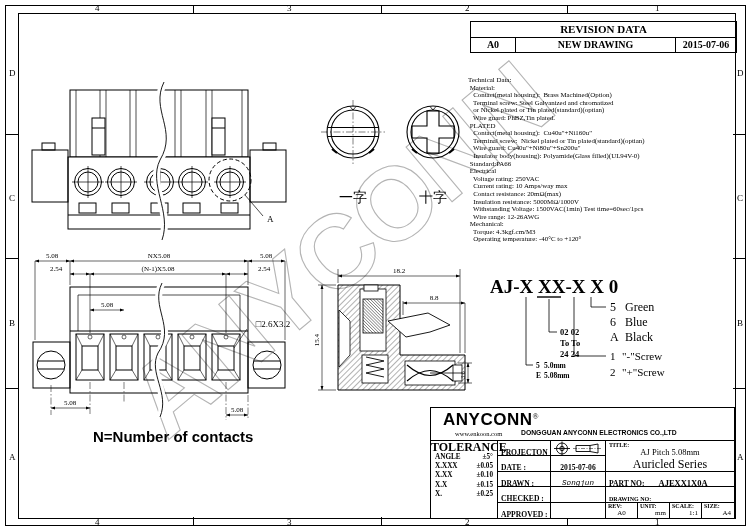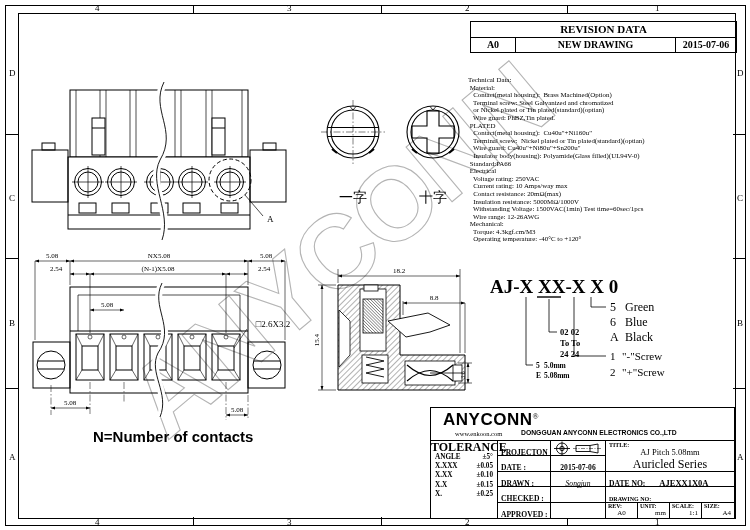--- a/index.html
+++ b/index.html
@@ -479,21 +479,21 @@
     </div>
     <div class="tb-cell bR bB" style="left:67px;top:48.4px;width:53px;height:15.4px;">
       <span class="lbl" style="padding-left:3px;line-height:15px;">DATE :</span>
     </div>
     <div class="tb-cell bR bB" style="left:120px;top:48.4px;width:55px;height:15.4px;text-align:center;">
       <span class="val" style="line-height:15px;font-weight:bold;">2015-07-06</span>
     </div>
     <div class="tb-cell bR bB" style="left:67px;top:63.8px;width:53px;height:15.4px;">
       <span class="lbl" style="padding-left:3px;line-height:15px;">DRAWN :</span>
     </div>
-    <div class="tb-cell bR bB" style="left:120px;top:63.8px;width:55px;height:15.4px;text-align:center;">
+    <div class="tb-cell bR bB" style="left:120px;top:63.8px;width:55px;height:15.4px;text-align:center;font-family:Liberation Mono, monospace;">
       <span class="val" style="line-height:15px;font-style:italic;">Songjun</span>
     </div>
     <div class="tb-cell bR bB" style="left:67px;top:79.2px;width:53px;height:15.4px;">
       <span class="lbl" style="padding-left:3px;line-height:15px;">CHECKED :</span>
     </div>
     <div class="tb-cell bR bB" style="left:120px;top:79.2px;width:55px;height:15.4px;text-align:center;">
       <span class="val"></span>
     </div>
     <div class="tb-cell bR" style="left:67px;top:94.6px;width:53px;height:15.4px;">
       <span class="lbl" style="padding-left:3px;line-height:15px;">APPROVED :</span>
@@ -501,21 +501,21 @@
     <div class="tb-cell bR" style="left:120px;top:94.6px;width:55px;height:15.4px;text-align:center;">
       <span class="val"></span>
     </div>
 
     <div class="tb-cell bB" style="left:175px;top:33px;width:128px;height:31px;">
       <div class="lbl-s" style="position:absolute;left:3px;top:1px;">TITLE:</div>
       <div style="text-align:center;font-size:8.5px;margin-top:6px;">AJ Pitch 5.08mm</div>
       <div style="text-align:center;font-size:12px;">Auricled Series</div>
     </div>
     <div class="tb-cell bB" style="left:175px;top:64px;width:128px;height:15.2px;">
-      <span class="lbl" style="padding-left:3px;line-height:15px;">DATE NO:</span>
+      <span class="lbl" style="padding-left:3px;line-height:15px;">PART NO:</span>
       <span style="font-size:8.5px;font-weight:bold;padding-left:10px;">AJEXX1X0A</span>
     </div>
     <div class="tb-cell bB" style="left:175px;top:79.2px;width:128px;height:15.4px;">
       <span class="lbl-s" style="padding-left:3px;line-height:15px;">DRAWING NO:</span>
     </div>
     <div class="tb-cell bR" style="left:175px;top:94.6px;width:32px;height:15.4px;">
       <div class="lbl-s" style="padding-left:2px;">REV:</div>
       <div style="font-size:7px;text-align:center;">A0</div>
     </div>
     <div class="tb-cell bR" style="left:207px;top:94.6px;width:32px;height:15.4px;">

